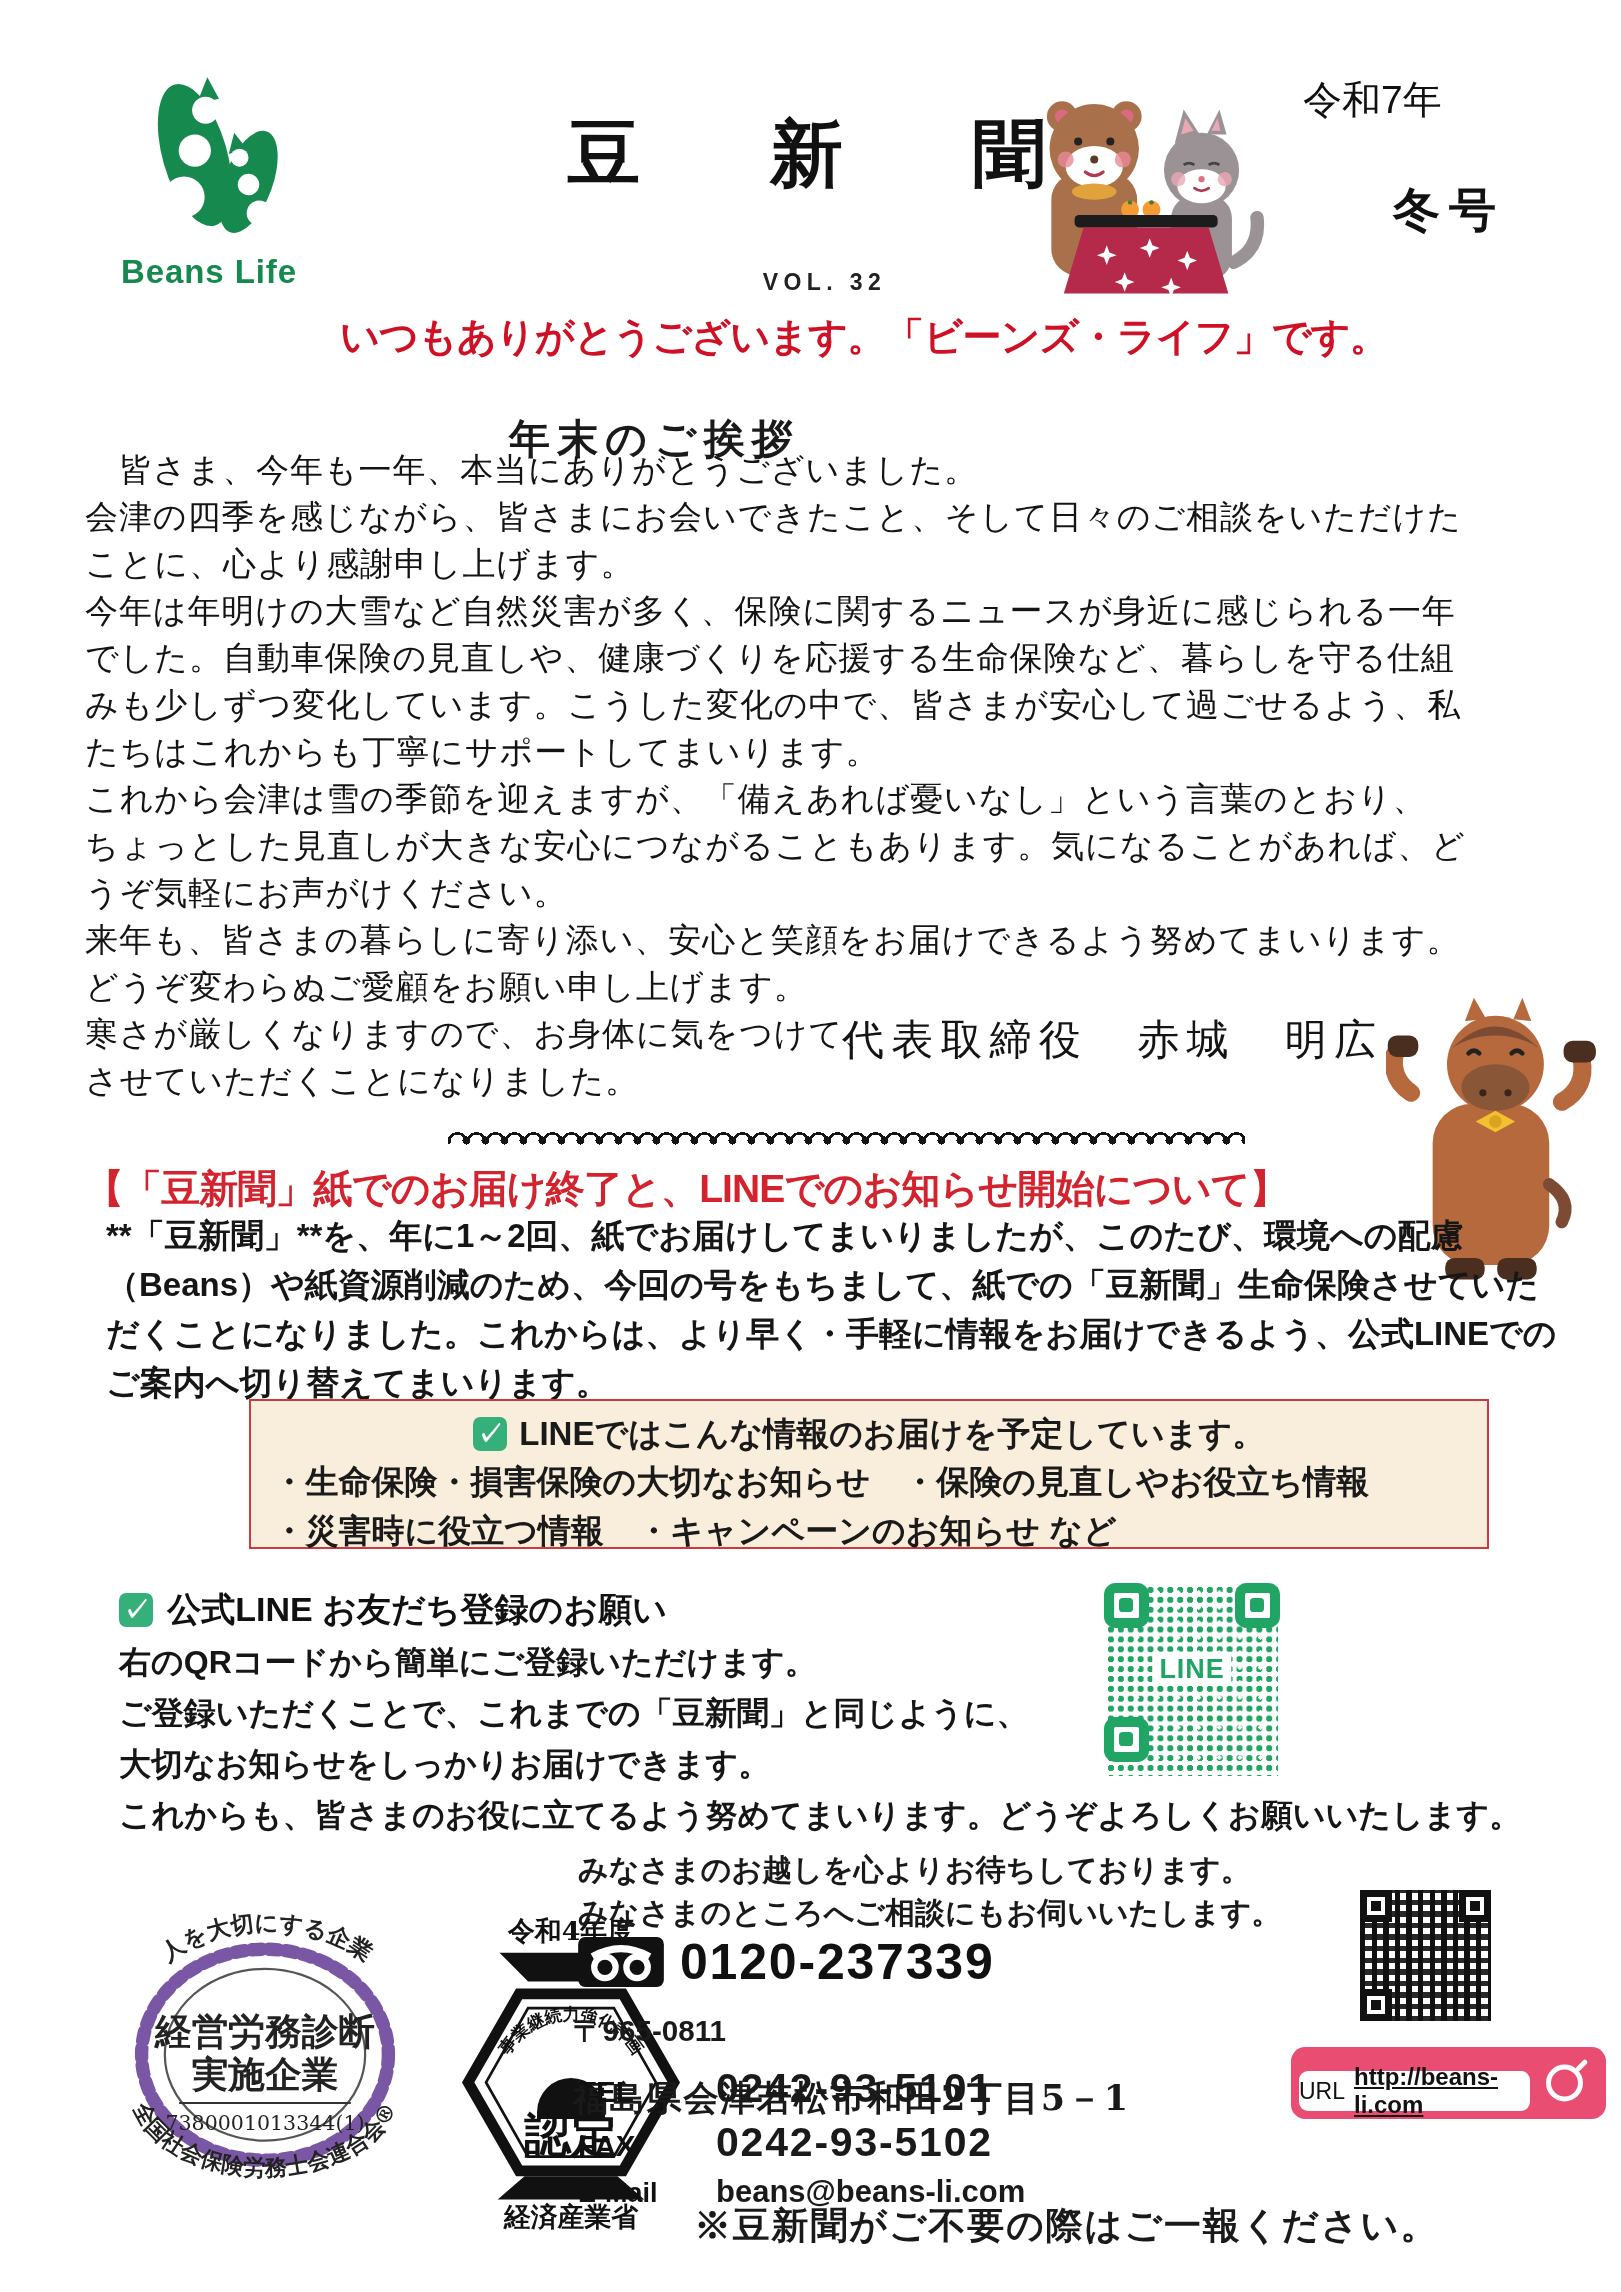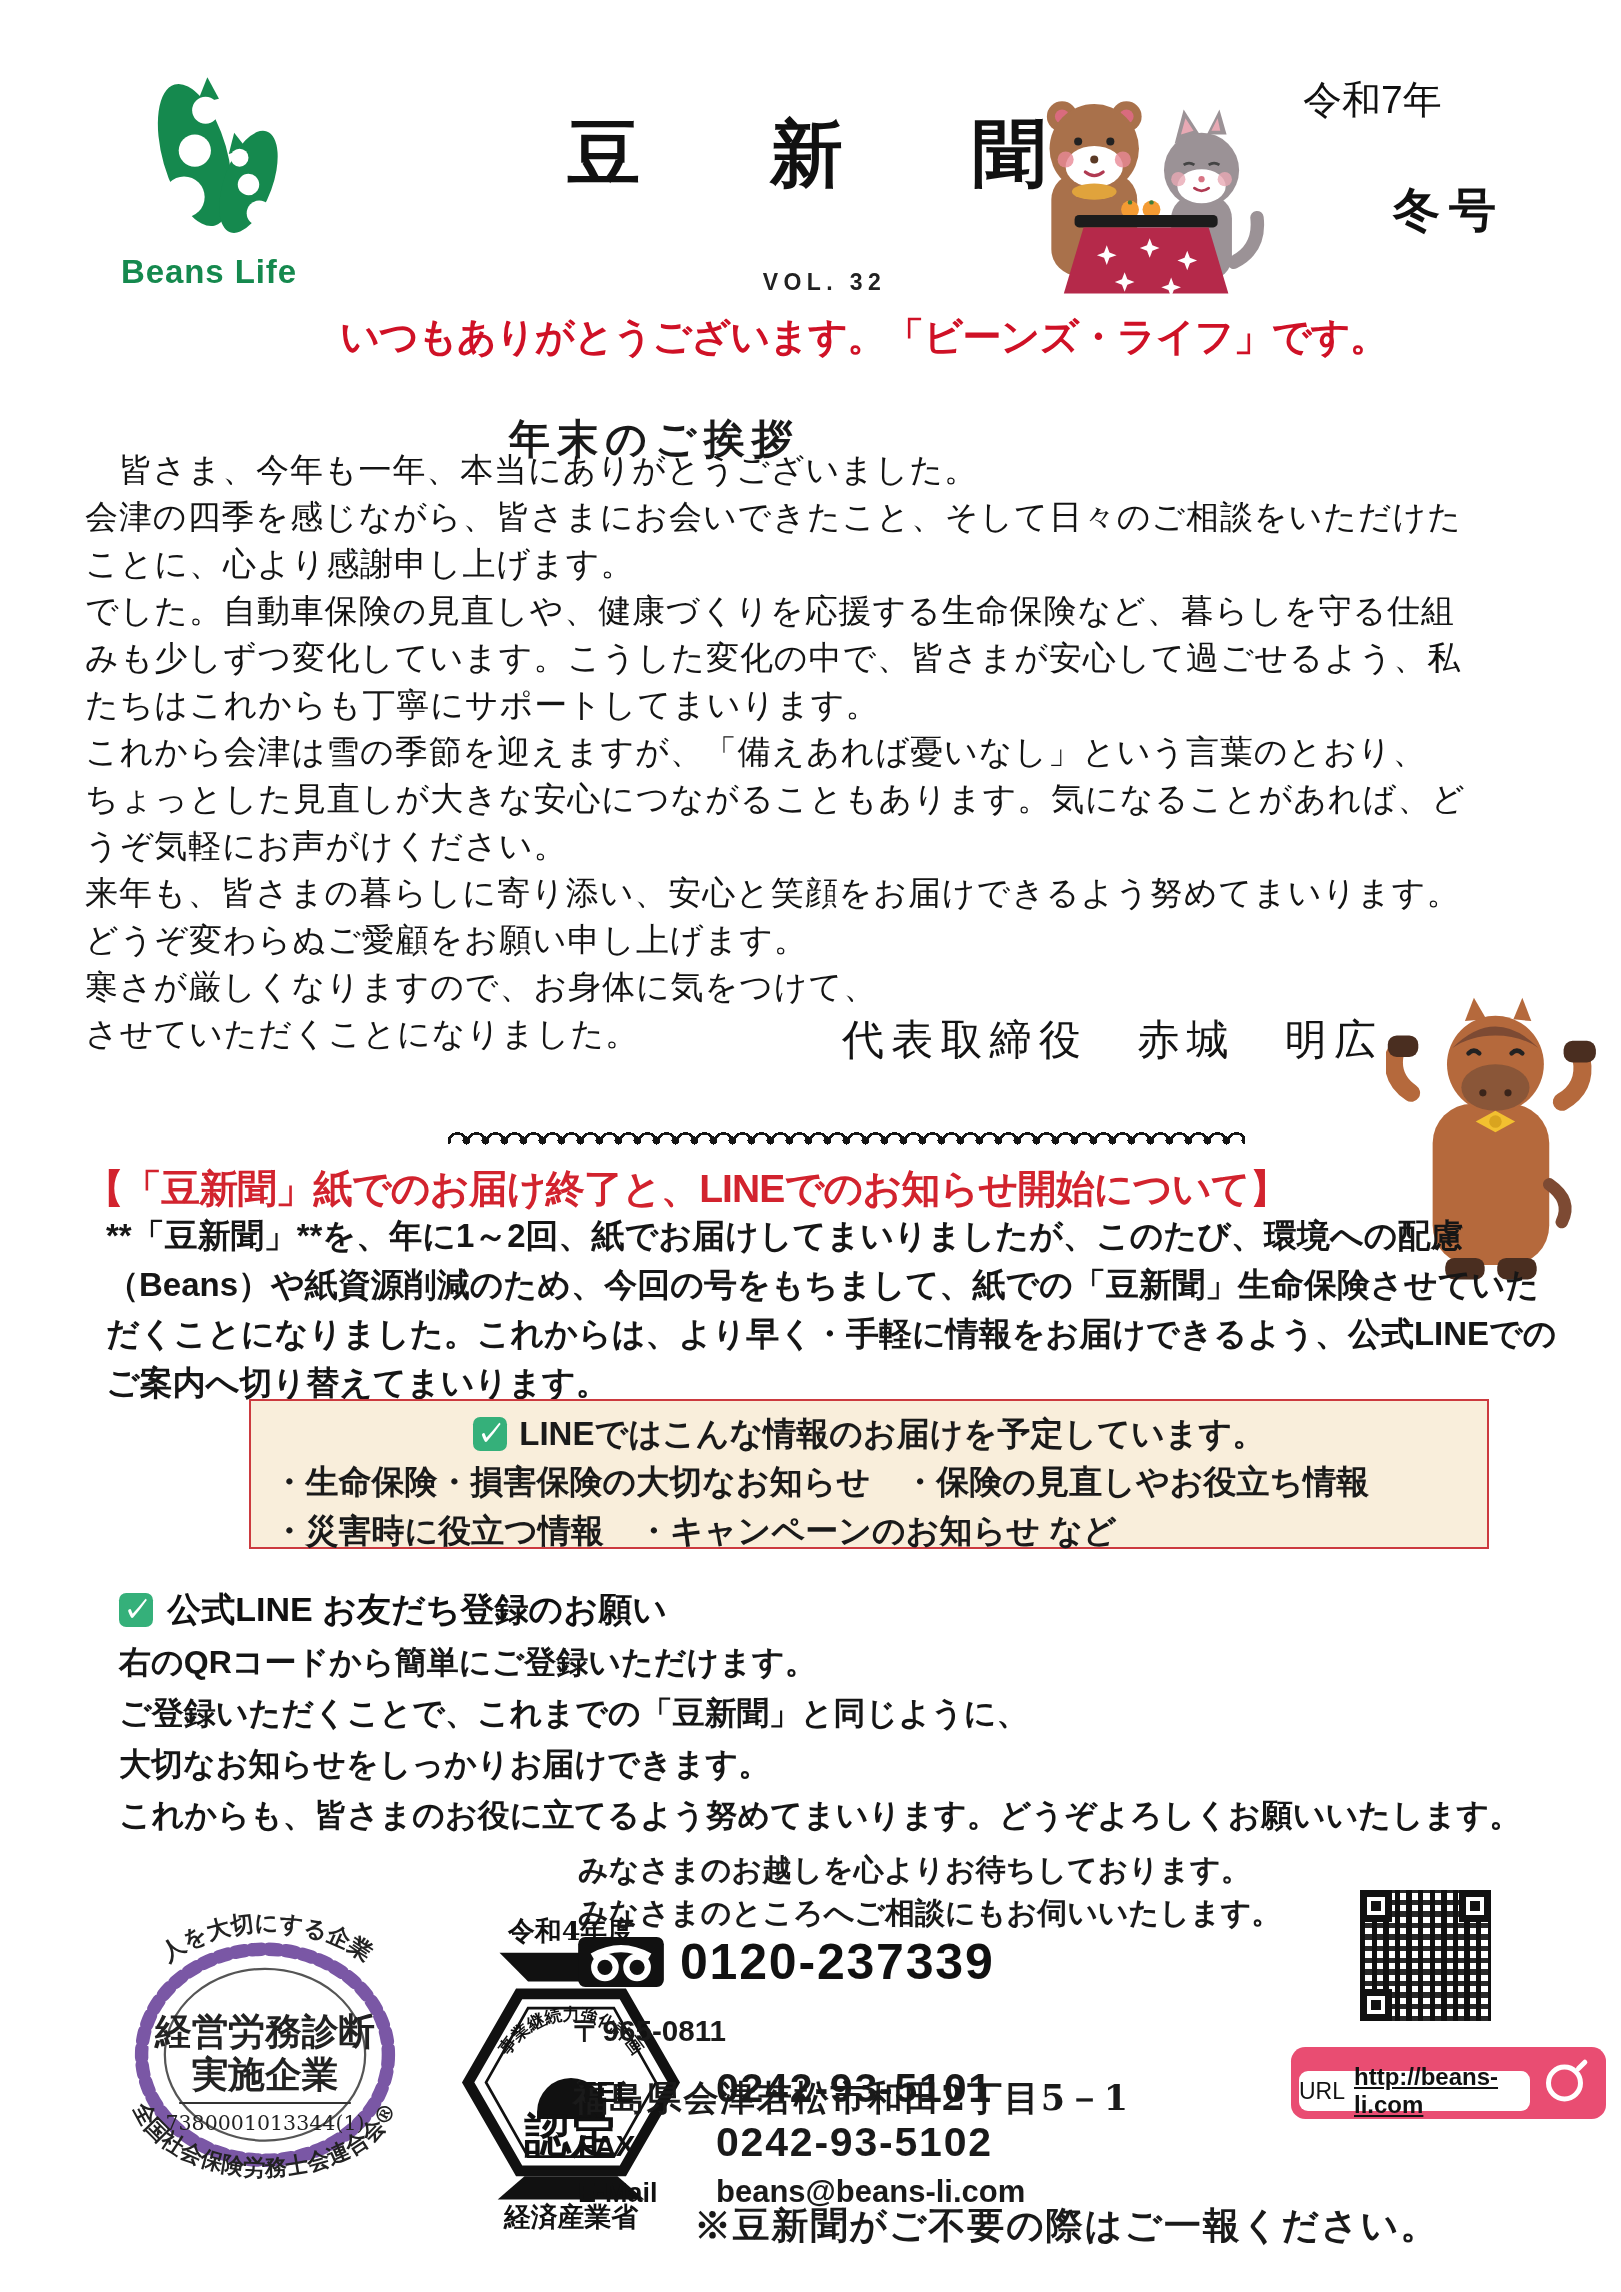--- a/index.html
+++ b/index.html
@@ -187,20 +187,21 @@
   <div class="abs era-year">令和7年</div>
   <div class="abs season">冬号</div>
 
   <div class="abs greeting-red">いつもありがとうございます。「ビーンズ・ライフ」です。</div>
   <div class="abs section-title">年末のご挨拶</div>
 
   <div class="abs letter">
     <div>　皆さま、今年も一年、本当にありがとうございました。</div>
     <div>会津の四季を感じながら、皆さまにお会いできたこと、そして日々のご相談をいただけた</div>
     <div>ことに、心より感謝申し上げます。</div>
+    <div>今年は年明けの大雪など自然災害が多く、保険に関するニュースが身近に感じられる一年</div>
     <div>でした。自動車保険の見直しや、健康づくりを応援する生命保険など、暮らしを守る仕組</div>
     <div>みも少しずつ変化しています。こうした変化の中で、皆さまが安心して過ごせるよう、私</div>
     <div>たちはこれからも丁寧にサポートしてまいります。</div>
     <div>これから会津は雪の季節を迎えますが、「備えあれば憂いなし」という言葉のとおり、</div>
     <div>ちょっとした見直しが大きな安心につながることもあります。気になることがあれば、ど</div>
     <div>うぞ気軽にお声がけください。</div>
     <div>来年も、皆さまの暮らしに寄り添い、安心と笑顔をお届けできるよう努めてまいります。</div>
     <div>どうぞ変わらぬご愛顧をお願い申し上げます。</div>
     <div>寒さが厳しくなりますので、お身体に気をつけて、</div>
     <div>させていただくことになりました。</div>
@@ -247,20 +248,27 @@
     <span class="check">✓</span>
     <span>公式LINE お友だち登録のお願い</span>
   </div>
   <div class="abs reg-lines">
     <div>右のQRコードから簡単にご登録いただけます。</div>
     <div>ご登録いただくことで、これまでの「豆新聞」と同じように、</div>
     <div>大切なお知らせをしっかりお届けできます。</div>
     <div>これからも、皆さまのお役に立てるよう努めてまいります。どうぞよろしくお願いいたします。</div>
   </div>
 
+  <div class="abs gqr">
+    <div class="gqr-dots"></div>
+    <div class="finder tl"></div>
+    <div class="finder tr"></div>
+    <div class="finder bl"></div>
+    <div class="gqr-label">LINE</div>
+  </div>
 
   <svg class="abs" style="left:113px; top:1865px;" width="304" height="349" viewBox="0 0 340 390">
     <defs>
       <path id="arcTop" d="M 52 118 A 140 92 0 0 1 292 118"></path>
       <path id="arcBottom" d="M 28 282 A 150 96 0 0 0 312 282"></path>
     </defs>
     <ellipse cx="170" cy="212" rx="138" ry="118" fill="none" stroke="#7a57a5" stroke-width="15" stroke-dasharray="11 8" stroke-linecap="round"></ellipse>
     <ellipse cx="170" cy="212" rx="112" ry="96" fill="#fff" stroke="#555" stroke-width="2.5"></ellipse>
     <text font-size="26" font-weight="bold" fill="#222"><textPath href="#arcTop" startOffset="50%" text-anchor="middle">人を大切にする企業</textPath></text>
     <text x="170" y="200" font-size="41" font-weight="bold" text-anchor="middle" fill="#222">経営労務診断</text>

